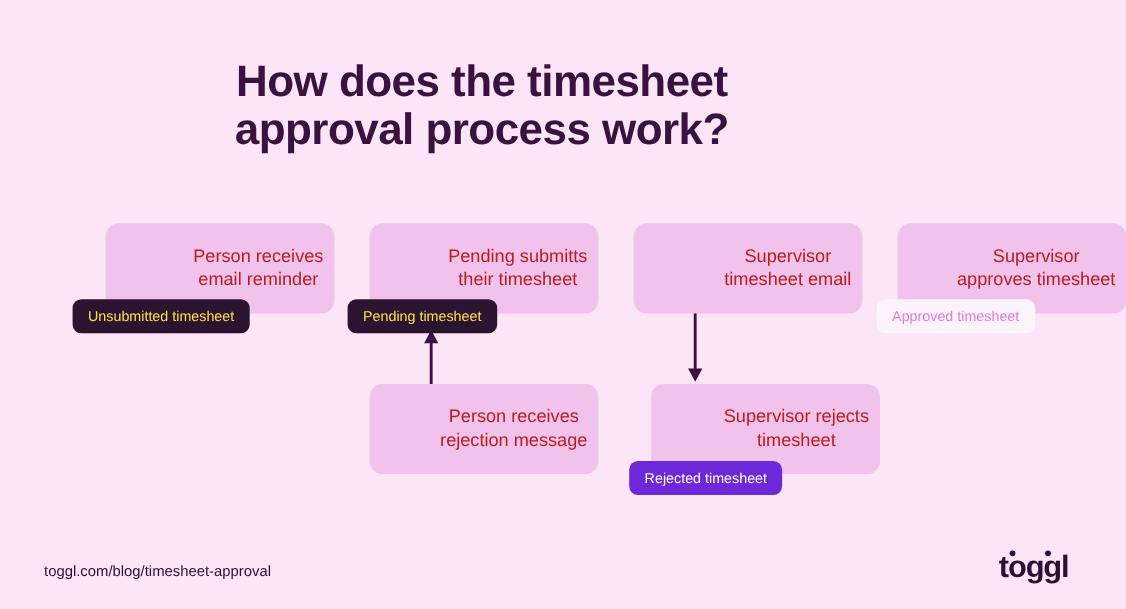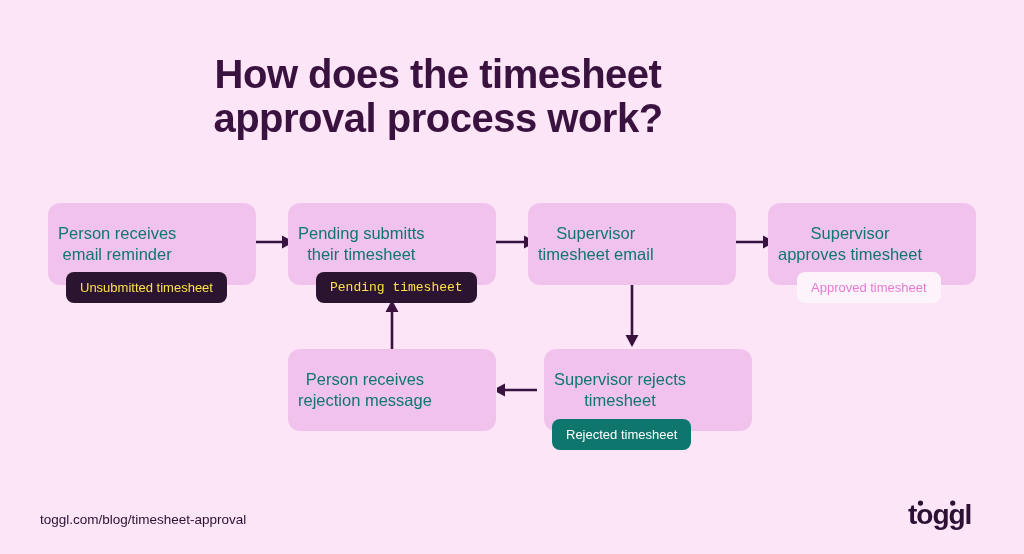--- a/index.html
+++ b/index.html
@@ -34,27 +34,28 @@
   }
   .title-line { display: block; }
 
   
   .node {
     position: absolute;
     background: #f1c3ec;
     border-radius: 12px;
     display: flex;
     align-items: center;
-    justify-content: flex-start;
+    justify-content: flex-end;
     text-align: center;
-    color: #0f766e;
+    color: #b91c1c;
     font-size: 16.5px;
     font-weight: 400;
     line-height: 21px;
     padding: 0 10px;
+    margin-left: 48px;
   }
   .node-text { display: block; }
 
   
   .badge {
     position: absolute;
     border-radius: 8px;
     font-size: 13px;
     line-height: 1;
     padding: 9px 14px;
@@ -63,22 +64,23 @@
   .badge-dark {
     background: #2b1430;
     color: #fde047;
     text-align: right;
   }
   .badge-light {
     background: #fdf3fb;
     color: #e47bd4;
   }
   .badge-pink {
-    background: #0f766e;
+    background: #6d28d9;
     color: #ffffff;
+    margin-left: 20px;
   }
 
   
   .arrow {
     position: absolute;
   }
 
   
   .footer-url {
     position: absolute;
@@ -143,21 +145,21 @@
     </div>
   </div>
   <div class="badge badge-dark" style="left:66px; top:272px;">Unsubmitted timesheet</div>
 
   <div class="node" style="left:288px; top:203px; width:208px; height:82px;">
     <div>
       <span class="node-text">Pending submitts</span>
       <span class="node-text">their timesheet</span>
     </div>
   </div>
-  <div class="badge badge-dark" style="left:316px; top:272px;font-family:Liberation Mono, monospace;">Pending timesheet</div>
+  <div class="badge badge-dark" style="left:316px; top:272px;">Pending timesheet</div>
 
   <div class="node" style="left:528px; top:203px; width:208px; height:82px;">
     <div>
       <span class="node-text">Supervisor</span>
       <span class="node-text">timesheet email</span>
     </div>
   </div>
 
   <div class="node" style="left:768px; top:203px; width:208px; height:82px;">
     <div>

